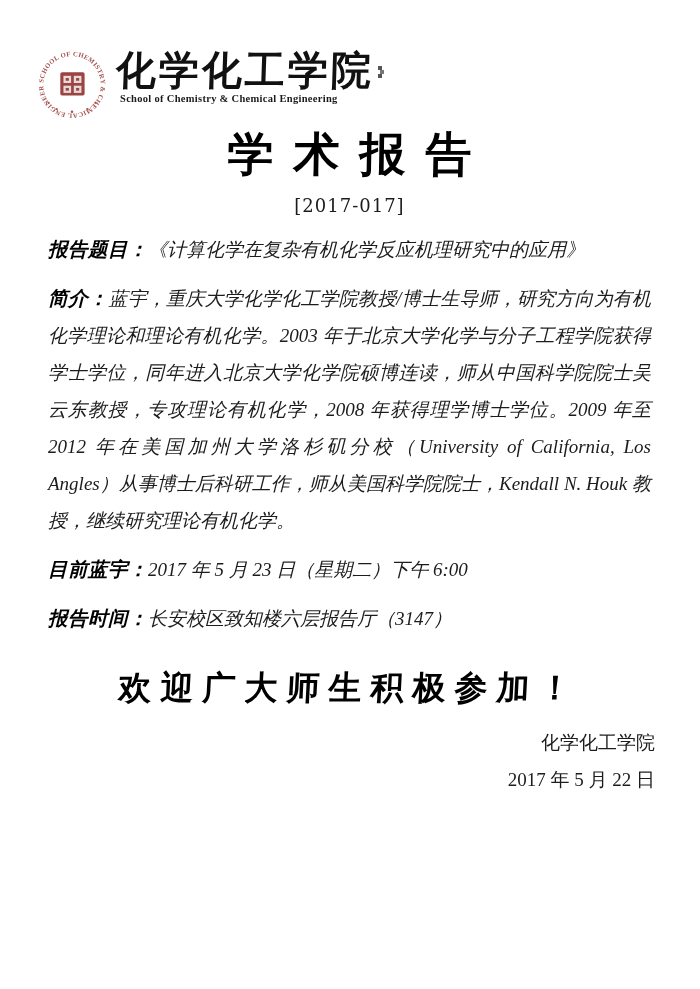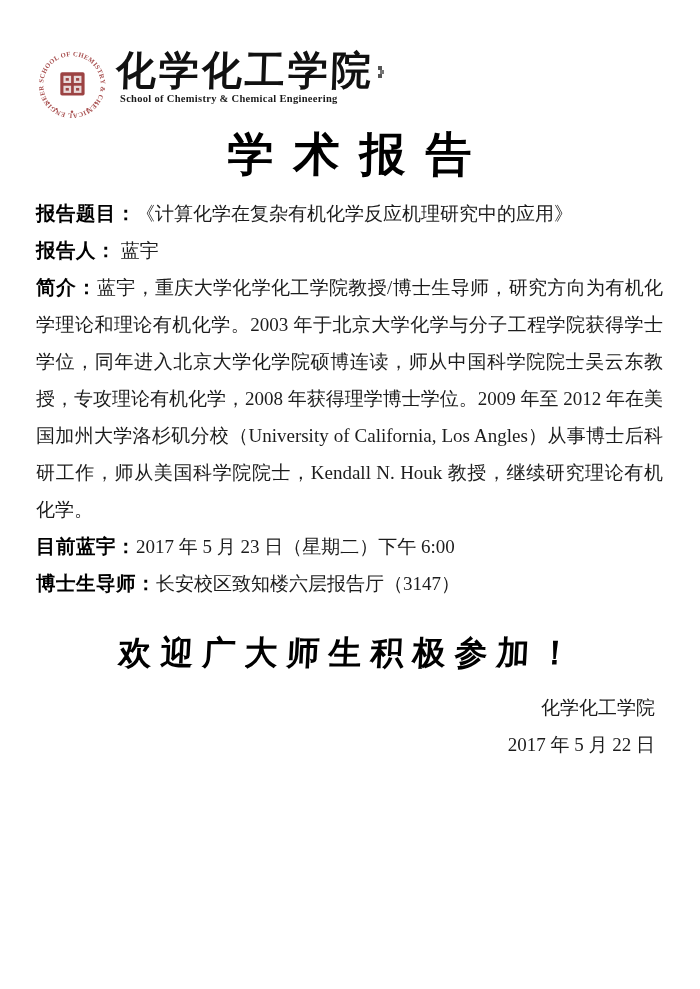--- a/index.html
+++ b/index.html
@@ -69,21 +69,22 @@
     line-height: 24px;
     margin-top: 12px;
     letter-spacing: 1px;
   }
 
   
   .body-block { margin-top: 13px; }
   .line, .para {
     font-size: 19px;
     line-height: 37px;
-    margin: 0;
+    margin: 12px;
+    font-style: italic;
   }
   .para { text-align: justify; }
   .para-indent { text-indent: 2em; }
   .fld-label {
     font-family: "Liberation Sans", sans-serif;
     font-weight: 700;
     font-size: 19.5px;
     color: #000;
     letter-spacing: 0.5px;
   }
@@ -145,36 +146,34 @@
     </svg>
     <div class="logo-text-block">
       <div>
         <span class="logo-cn">化学化工学院</span><span class="sig-mark"></span>
       </div>
       <div class="logo-en">School of Chemistry &amp; Chemical Engineering</div>
     </div>
   </div>
 
   <div class="doc-title">学术报告</div>
+  <div class="doc-number">[2017-017]</div>
 
   <div class="body-block">
     <p class="line">
       <span class="fld-label">报告题目：</span><span class="fld-value">《计算化学在复杂有机化学反应机理研究中的应用》</span>
-    </p>
-    <p class="line">
-      <span class="fld-label">报告人：</span> <span class="fld-value">蓝宇</span>
     </p>
     <p class="para">
       <span class="fld-label">简介：</span><span>蓝宇，重庆大学化学化工学院教授/博士生导师，研究方向为有机化学理论和理论有机化学。2003 年于北京大学化学与分子工程学院获得学士学位，同年进入北京大学化学院硕博连读，师从中国科学院院士吴云东教授，专攻理论有机化学，2008 年获得理学博士学位。2009 年至 2012 年在美国加州大学洛杉矶分校（University of California, Los Angles）从事博士后科研工作，师从美国科学院院士，Kendall N. Houk 教授，继续研究理论有机化学。</span>
     </p>
     <p class="line">
       <span class="fld-label">目前蓝宇：</span><span class="fld-value">2017 年 5 月 23 日（星期二）下午 6:00</span>
     </p>
     <p class="line">
-      <span class="fld-label">博士生导师：</span><span class="fld-value">长安校区致知楼六层报告厅（3147）</span>
+      <span class="fld-label">报告时间：</span><span class="fld-value">长安校区致知楼六层报告厅（3147）</span>
     </p>
   </div>
 
   <div class="welcome">欢迎广大师生积极参加！</div>
 
   <div class="footer">
     <div>化学化工学院</div>
     <div>2017 年 5 月 22 日</div>
   </div>
 

